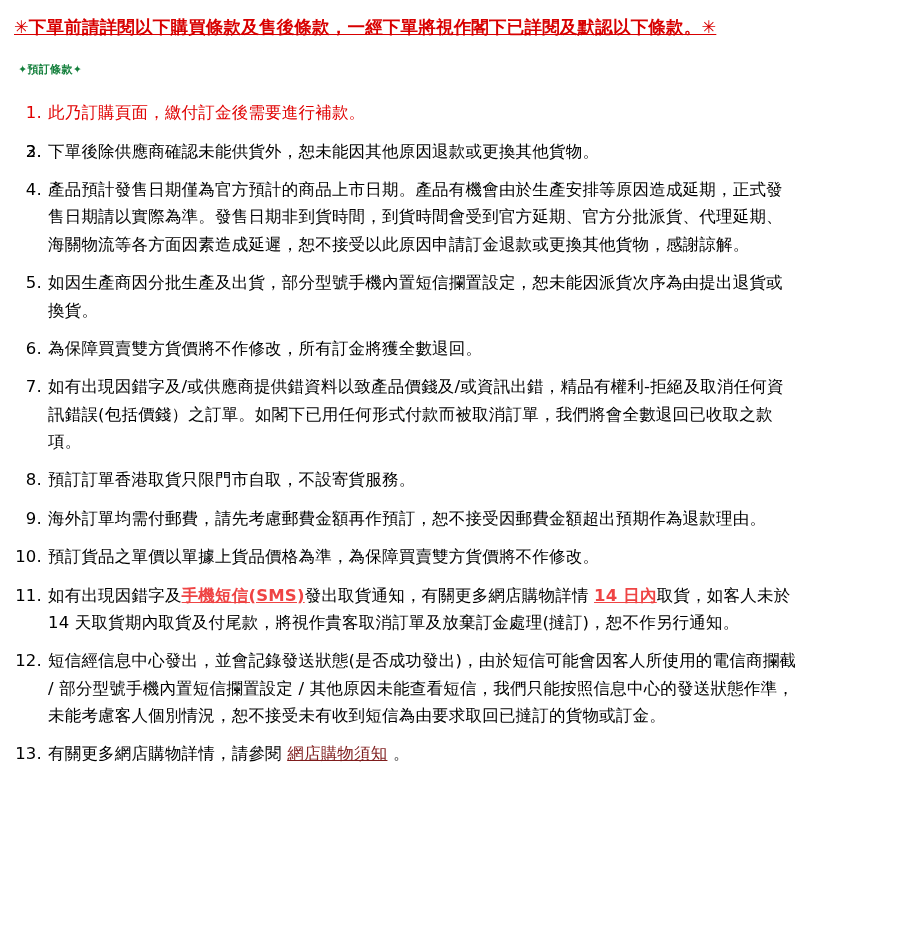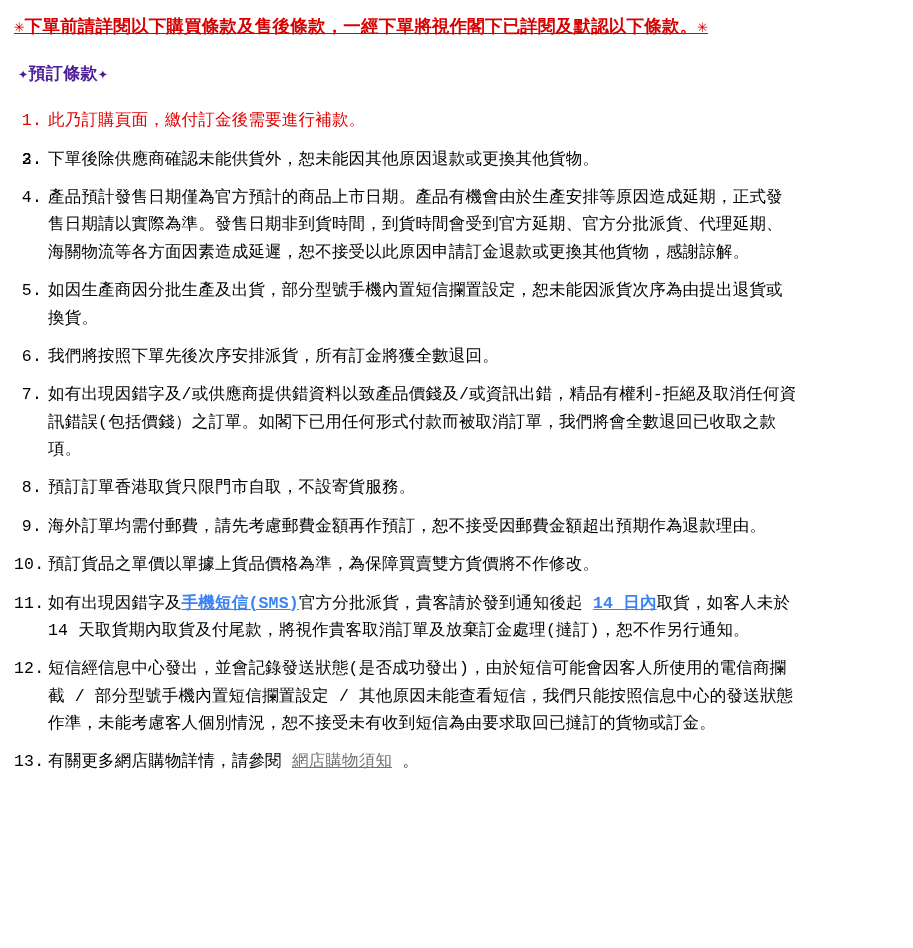--- a/index.html
+++ b/index.html
@@ -11,35 +11,34 @@
     width: 913px;
     min-height: 948px;
     font-family: "DejaVu Sans", "Liberation Sans", sans-serif;
     color: #000000;
     -webkit-font-smoothing: antialiased;
   }
   .page {
     width: 813px;
     box-sizing: border-box;
     padding: 12px 14px 10px 14px;
-    font-family: Liberation Mono, monospace;
   }
   .banner {
     color: #d80000;
     font-size: 17.5px;
     font-weight: bold;
     text-decoration: underline;
     letter-spacing: 0.2px;
     line-height: 1.5;
     margin: 2px 0 22px 0;
   }
   .section-title {
-    font-size: 17px;
+    font-size: 11px;
     font-weight: bold;
-    color: #4c1d95;
+    color: #15803d;
     margin: 0 0 22px 4px;
     letter-spacing: 0.3px;
   }
   ol.terms {
     list-style: none;
     margin: 0;
     padding: 0;
   }
   ol.terms > li {
     position: relative;
@@ -54,47 +53,47 @@
     left: 0;
     top: 0;
     width: 28px;
     text-align: right;
     font-size: 16.5px;
   }
   li.red, li.red .num {
     color: #e00000;
   }
   .u-red {
-    color: #3b82f6;
+    color: #ef4444;
     text-decoration: underline;
     font-weight: bold;
   }
   .link {
-    color: #737373;
+    color: #7f1d1d;
     text-decoration: underline;
   }
 </style>
 </head>
 <body>
 
 <div class="page">
 
   <div class="banner">✳下單前請詳閱以下購買條款及售後條款，一經下單將視作閣下已詳閱及默認以下條款。✳</div>
 
   <div class="section-title">✦預訂條款✦</div>
 
   <ol class="terms" id="terms-list">
       <li class="red"><span class="num">1.</span><span>此乃訂購頁面，繳付訂金後需要進行補款。</span></li>
       <li><span class="num">2.</span></li>
       <li><span class="num">3.</span><span>下單後除供應商確認未能供貨外，恕未能因其他原因退款或更換其他貨物。</span></li>
       <li><span class="num">4.</span><span>產品預計發售日期僅為官方預計的商品上市日期。產品有機會由於生產安排等原因造成延期，正式發售日期請以實際為準。發售日期非到貨時間，到貨時間會受到官方延期、官方分批派貨、代理延期、海關物流等各方面因素造成延遲，恕不接受以此原因申請訂金退款或更換其他貨物，感謝諒解。</span></li>
       <li><span class="num">5.</span><span>如因生產商因分批生產及出貨，部分型號手機內置短信攔置設定，恕未能因派貨次序為由提出退貨或換貨。</span></li>
-      <li><span class="num">6.</span><span>我們將按照下單先後次序安排派貨，所有訂金將獲全數退回。</span></li>
+      <li><span class="num">6.</span><span>為保障買賣雙方貨價將不作修改，所有訂金將獲全數退回。</span></li>
       <li><span class="num">7.</span><span>如有出現因錯字及/或供應商提供錯資料以致產品價錢及/或資訊出錯，精品有權利-拒絕及取消任何資訊錯誤(包括價錢）之訂單。如閣下已用任何形式付款而被取消訂單，我們將會全數退回已收取之款項。</span></li>
       <li><span class="num">8.</span><span>預訂訂單香港取貨只限門市自取，不設寄貨服務。</span></li>
       <li><span class="num">9.</span><span>海外訂單均需付郵費，請先考慮郵費金額再作預訂，恕不接受因郵費金額超出預期作為退款理由。</span></li>
       <li><span class="num">10.</span><span>預訂貨品之單價以單據上貨品價格為準，為保障買賣雙方貨價將不作修改。</span></li>
-      <li><span class="num">11.</span><span><span>如有出現因錯字及</span><span class="u-red">手機短信(SMS)</span><span>官方分批派貨，貴客請於發到通知後起 </span><span class="u-red">14 日內</span><span>取貨，如客人未於 14 天取貨期內取貨及付尾款，將視作貴客取消訂單及放棄訂金處理(撻訂)，恕不作另行通知。</span></span></li>
+      <li><span class="num">11.</span><span><span>如有出現因錯字及</span><span class="u-red">手機短信(SMS)</span><span>發出取貨通知，有關更多網店購物詳情 </span><span class="u-red">14 日內</span><span>取貨，如客人未於 14 天取貨期內取貨及付尾款，將視作貴客取消訂單及放棄訂金處理(撻訂)，恕不作另行通知。</span></span></li>
       <li><span class="num">12.</span><span>短信經信息中心發出，並會記錄發送狀態(是否成功發出)，由於短信可能會因客人所使用的電信商攔截 / 部分型號手機內置短信攔置設定 / 其他原因未能查看短信，我們只能按照信息中心的發送狀態作準，未能考慮客人個別情況，恕不接受未有收到短信為由要求取回已撻訂的貨物或訂金。</span></li>
       <li><span class="num">13.</span><span><span>有關更多網店購物詳情，請參閱 </span><a class="link" href="#">網店購物須知</a><span> 。</span></span></li>
     </ol>
 
 </div>
 
 </body></html>

